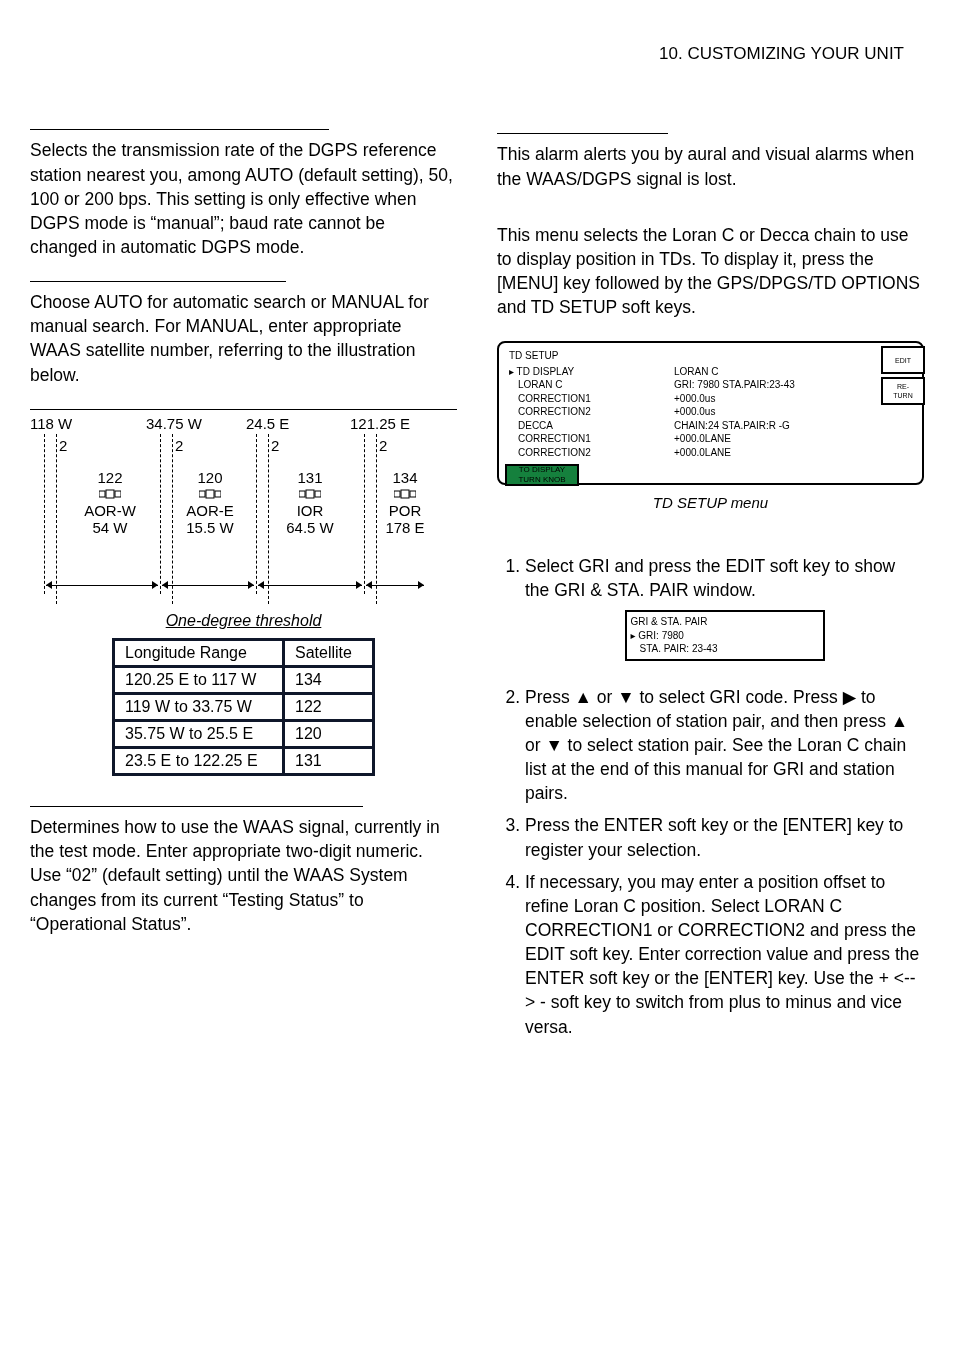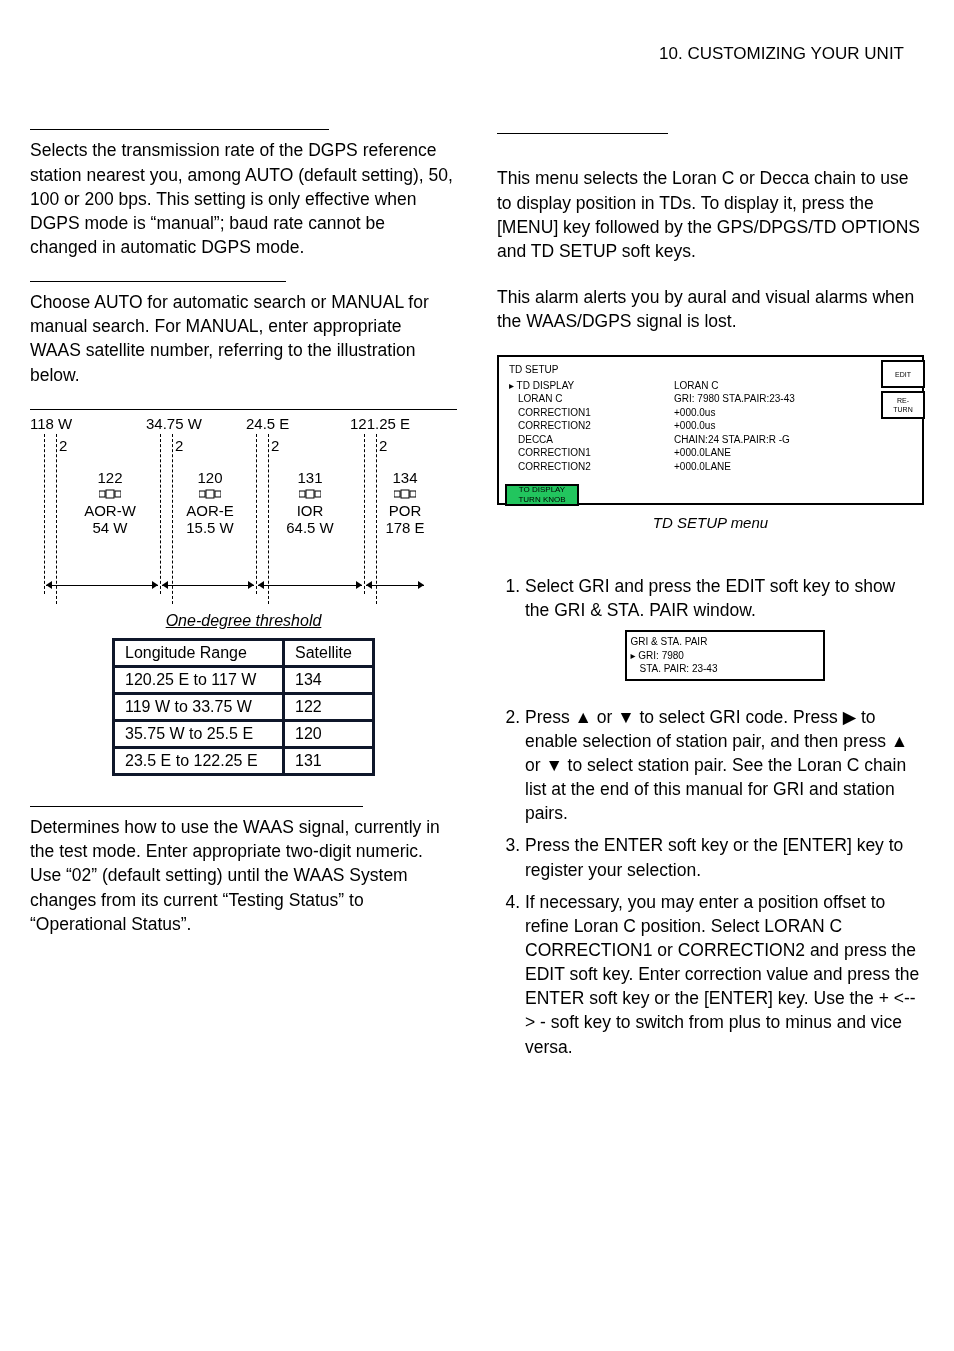--- a/index.html
+++ b/index.html
@@ -137,21 +137,21 @@
       height: 22px;
       font-size: 8px;
       display: flex;
       align-items: center;
       justify-content: center;
       text-align: center;
       margin-top: 4px;
       position: absolute;
       left: 6px;
       bottom: -3px;
-      background: #22c55e;
+      background: #15803d;
     }
     .tdsetup-caption {
       text-align: center;
       font-style: italic;
       font-size: 15px;
       margin-top: 8px;
     }
     .ol {
       list-style: decimal;
       padding-left: 28px;
@@ -279,25 +279,25 @@
           </tr>
     </tbody>
       </table>
 
     <hr class="sep sep-med" style="margin-top:30px;">
     <p class="para">Determines how to use the WAAS signal, currently in the test mode. Enter appropriate two-digit numeric. Use “02” (default setting) until the WAAS System changes from its current “Testing Status” to “Operational Status”.</p>
   </div>
 
   <div class="col">
     <hr class="sep sep-shortest" style="margin-top:18px;">
+    <p class="para">This alarm alerts you by aural and visual alarms when the WAAS/DGPS signal is lost.</p>
+
     <p class="para" style="margin-top:32px;">This menu selects the Loran C or Decca chain to use to display position in TDs. To display it, press the [MENU] key followed by the GPS/DPGS/TD OPTIONS and TD SETUP soft keys.</p>
 
-    <p class="para">This alarm alerts you by aural and visual alarms when the WAAS/DGPS signal is lost.</p>
-
-    <div class="tdsetup" style="padding-bottom:30px;">
+    <div class="tdsetup" style="padding-bottom:24px;border-radius:8px;">
       <div class="tdtitle">TD SETUP</div>
       <div class="row">
           <span class="lbl">▸ TD DISPLAY</span>
           <span>LORAN C</span>
         </div>
       <div class="row">
           <span class="lbl" style="padding-left:9px">LORAN C</span>
           <span>GRI: 7980  STA.PAIR:23-43</span>
         </div>
       <div class="row">

